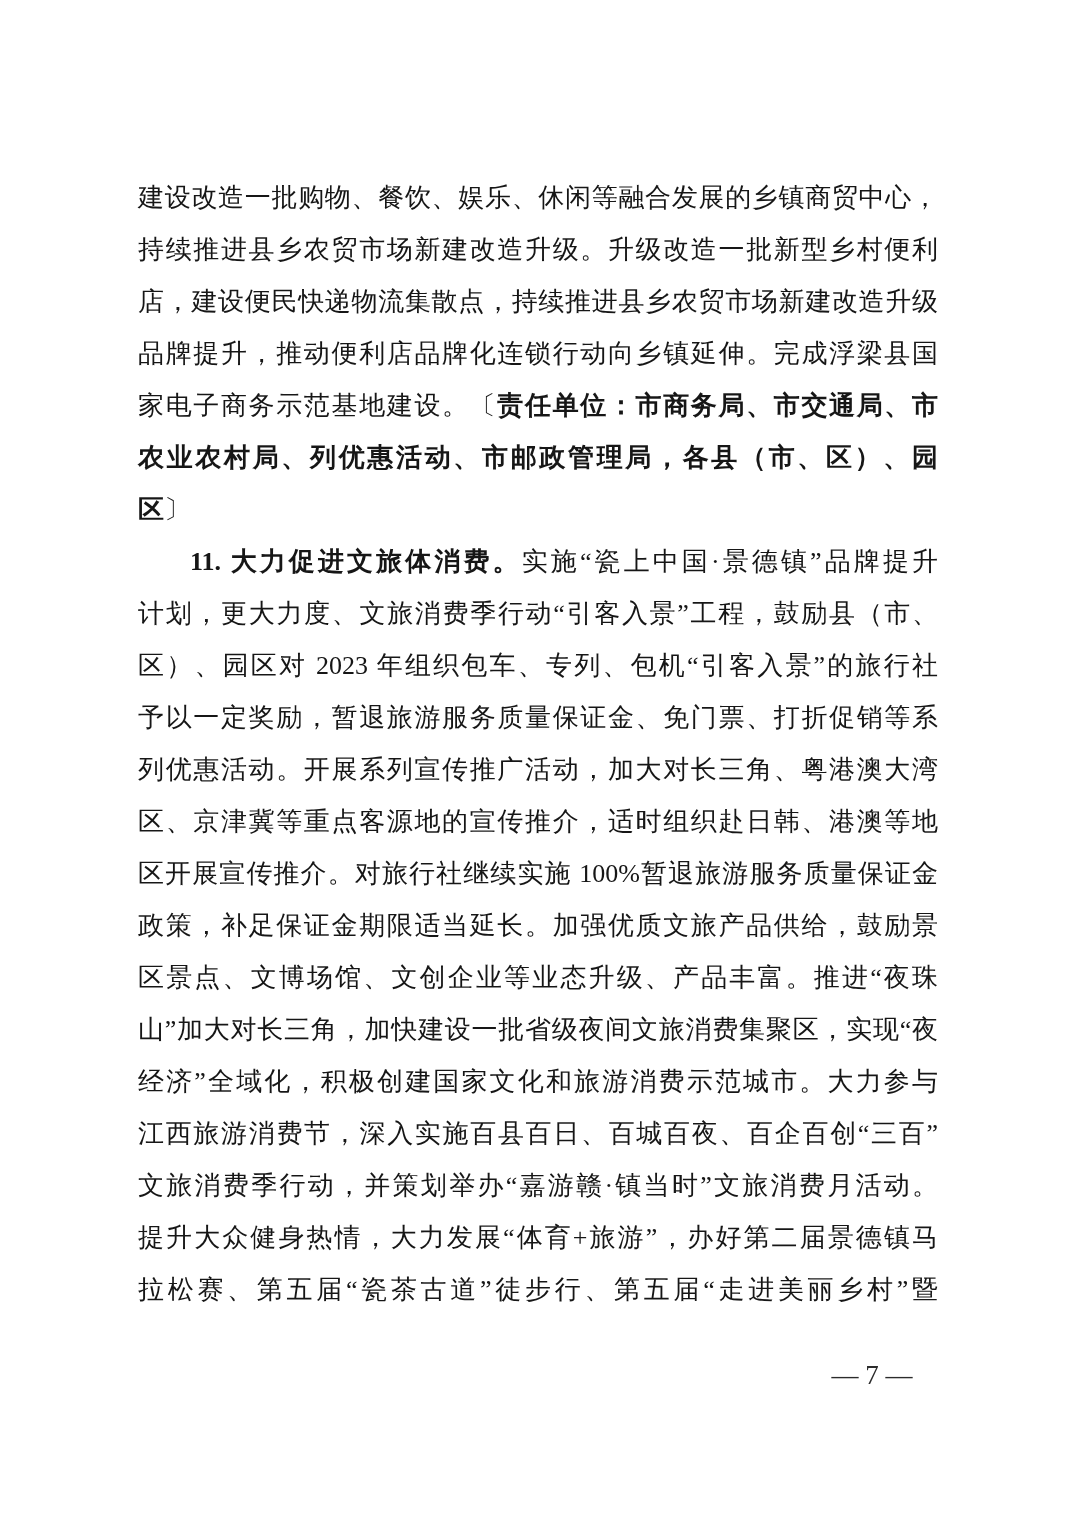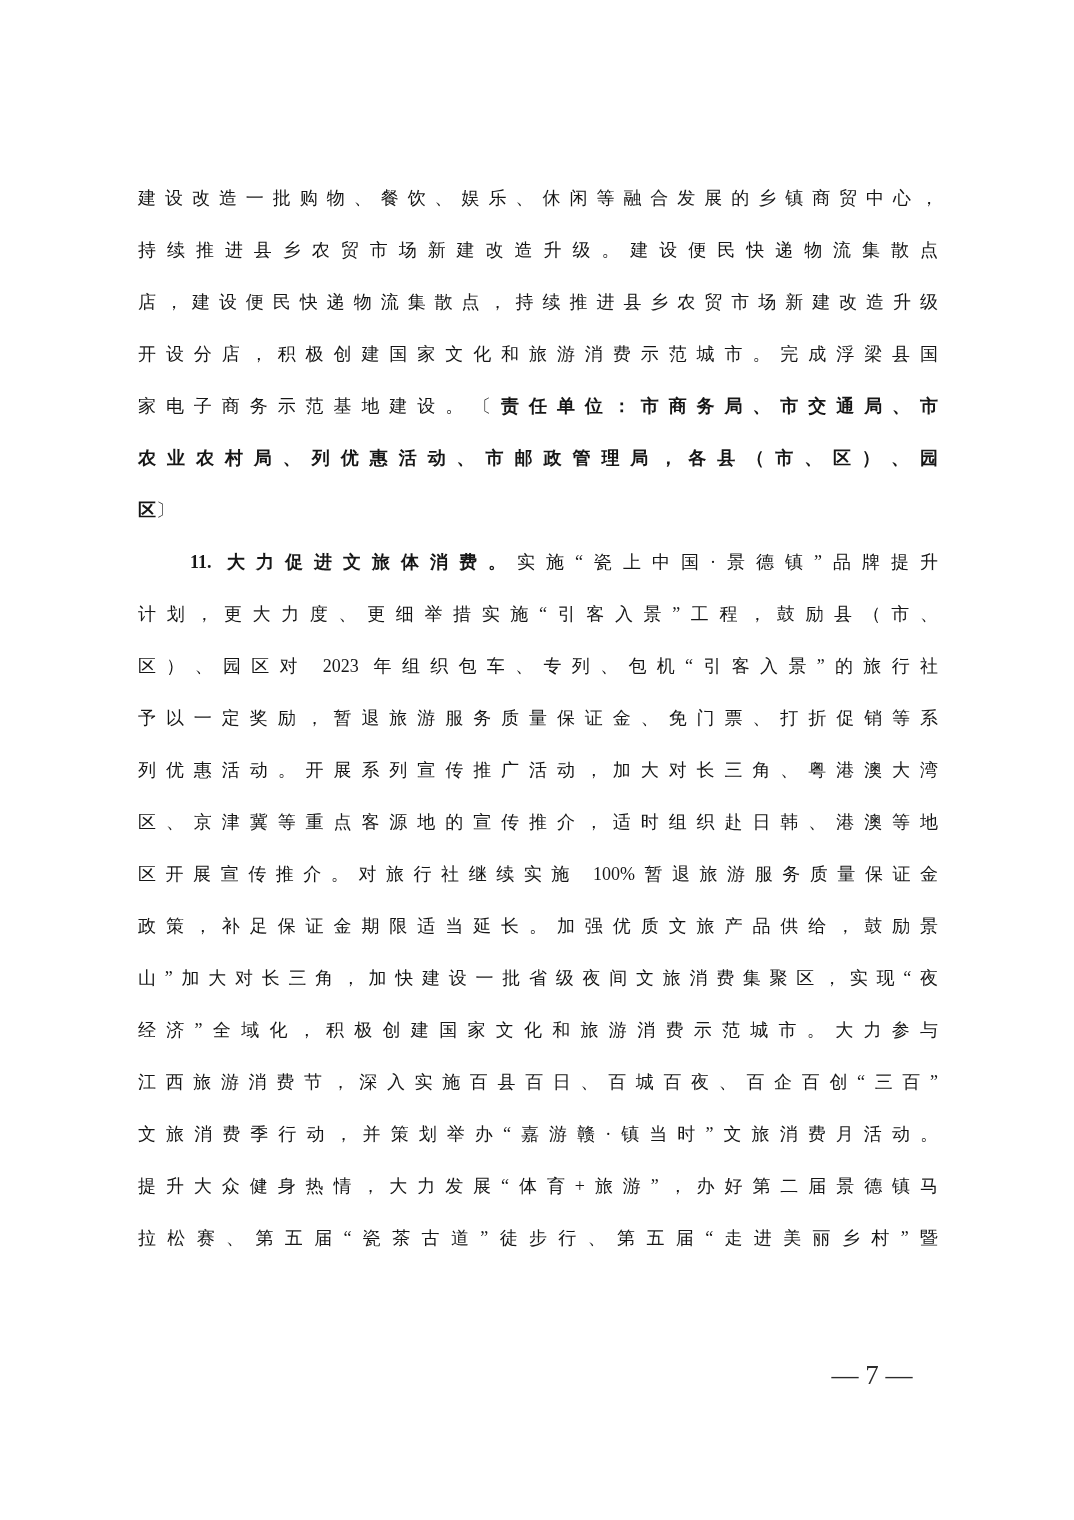--- a/index.html
+++ b/index.html
@@ -20,21 +20,21 @@
     left: 138px;
     top: 172px;
     width: 800px;
   }
   .paragraph {
     margin: 0;
     padding: 0;
   }
   .text-line {
     font-family: "Liberation Serif", "DejaVu Serif", serif;
-    font-size: 18px;
+    font-size: 26px;
     line-height: 52px;
     height: 52px;
     color: #161616;
     overflow: visible;
   }
   .text-line.just {
     text-align: justify;
     text-align-last: justify;
   }
   .text-line.indent {
@@ -62,36 +62,37 @@
     color: #2b2b2b;
   }
 </style>
 </head>
 <body>
 
 <div class="page">
   <main class="text-block" id="doc-body">
       <div class="paragraph">
         <div class="text-line just"><span class="seg-body">建设改造一批购物、餐饮、娱乐、休闲等融合发展的乡镇商贸中心，</span></div>
-        <div class="text-line just"><span class="seg-body">持续推进县乡农贸市场新建改造升级。建设便民快递物流集散点</span></div>
+        <div class="text-line just"><span class="seg-body">持续推进县乡农贸市场新建改造升级。升级改造一批新型乡村便利</span></div>
         <div class="text-line just"><span class="seg-body">店，建设便民快递物流集散点，持续推进县乡农贸市场新建改造升级</span></div>
-        <div class="text-line just"><span class="seg-body">开设分店，积极创建国家文化和旅游消费示范城市。完成浮梁县国</span></div>
+        <div class="text-line just"><span class="seg-body">品牌提升，推动便利店品牌化连锁行动向乡镇延伸。完成浮梁县国</span></div>
         <div class="text-line just"><span class="seg-body">家电子商务示范基地建设。〔</span><span class="seg-unit">责任单位：市商务局、市交通局、市</span></div>
         <div class="text-line just"><span class="seg-unit">农业农村局、列优惠活动、市邮政管理局，各县（市、区）、园</span></div>
         <div class="text-line"><span class="seg-unit">区</span><span class="seg-body">〕</span></div>
       </div>
       <div class="paragraph">
         <div class="text-line just indent"><span class="seg-lead">11. 大力促进文旅体消费。</span><span class="seg-body">实施“瓷上中国·景德镇”品牌提升</span></div>
-        <div class="text-line just"><span class="seg-body">计划，更大力度、更细举措实施“引客入景”工程，鼓励县（市、</span></div>
+        <div class="text-line just"><span class="seg-body">计划，更大力度、文旅消费季行动“引客入景”工程，鼓励县（市、</span></div>
         <div class="text-line just"><span class="seg-body">区）、园区对 2023 年组织包车、专列、包机“引客入景”的旅行社</span></div>
         <div class="text-line just"><span class="seg-body">予以一定奖励，暂退旅游服务质量保证金、免门票、打折促销等系</span></div>
         <div class="text-line just"><span class="seg-body">列优惠活动。开展系列宣传推广活动，加大对长三角、粤港澳大湾</span></div>
         <div class="text-line just"><span class="seg-body">区、京津冀等重点客源地的宣传推介，适时组织赴日韩、港澳等地</span></div>
         <div class="text-line just"><span class="seg-body">区开展宣传推介。对旅行社继续实施 100%暂退旅游服务质量保证金</span></div>
         <div class="text-line just"><span class="seg-body">政策，补足保证金期限适当延长。加强优质文旅产品供给，鼓励景</span></div>
+        <div class="text-line just"><span class="seg-body">区景点、文博场馆、文创企业等业态升级、产品丰富。推进“夜珠</span></div>
         <div class="text-line just"><span class="seg-body">山”加大对长三角，加快建设一批省级夜间文旅消费集聚区，实现“夜</span></div>
         <div class="text-line just"><span class="seg-body">经济”全域化，积极创建国家文化和旅游消费示范城市。大力参与</span></div>
         <div class="text-line just"><span class="seg-body">江西旅游消费节，深入实施百县百日、百城百夜、百企百创“三百”</span></div>
         <div class="text-line just"><span class="seg-body">文旅消费季行动，并策划举办“嘉游赣·镇当时”文旅消费月活动。</span></div>
         <div class="text-line just"><span class="seg-body">提升大众健身热情，大力发展“体育+旅游”，办好第二届景德镇马</span></div>
         <div class="text-line just"><span class="seg-body">拉松赛、第五届“瓷茶古道”徒步行、第五届“走进美丽乡村”暨</span></div>
       </div>
     </main>
   <div class="footer">
     <span>— 7 —</span>

